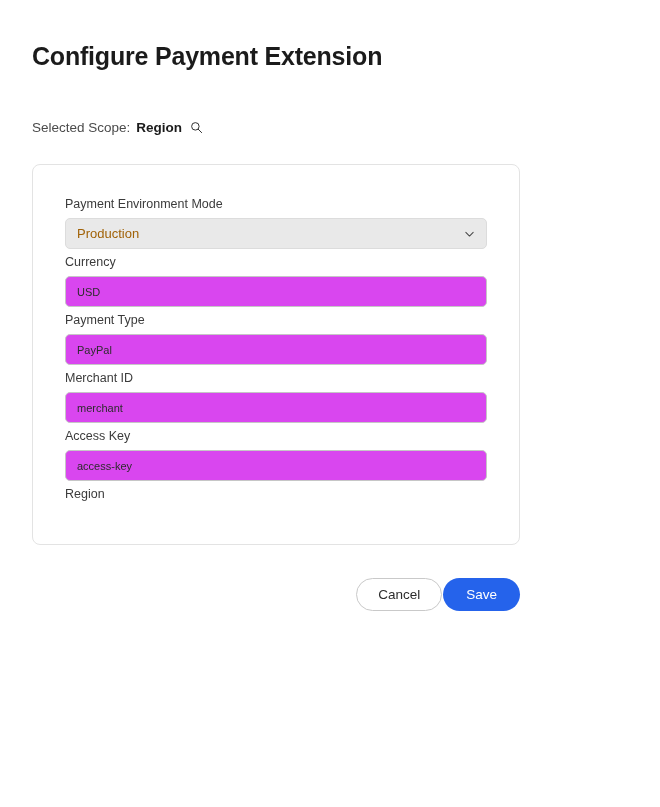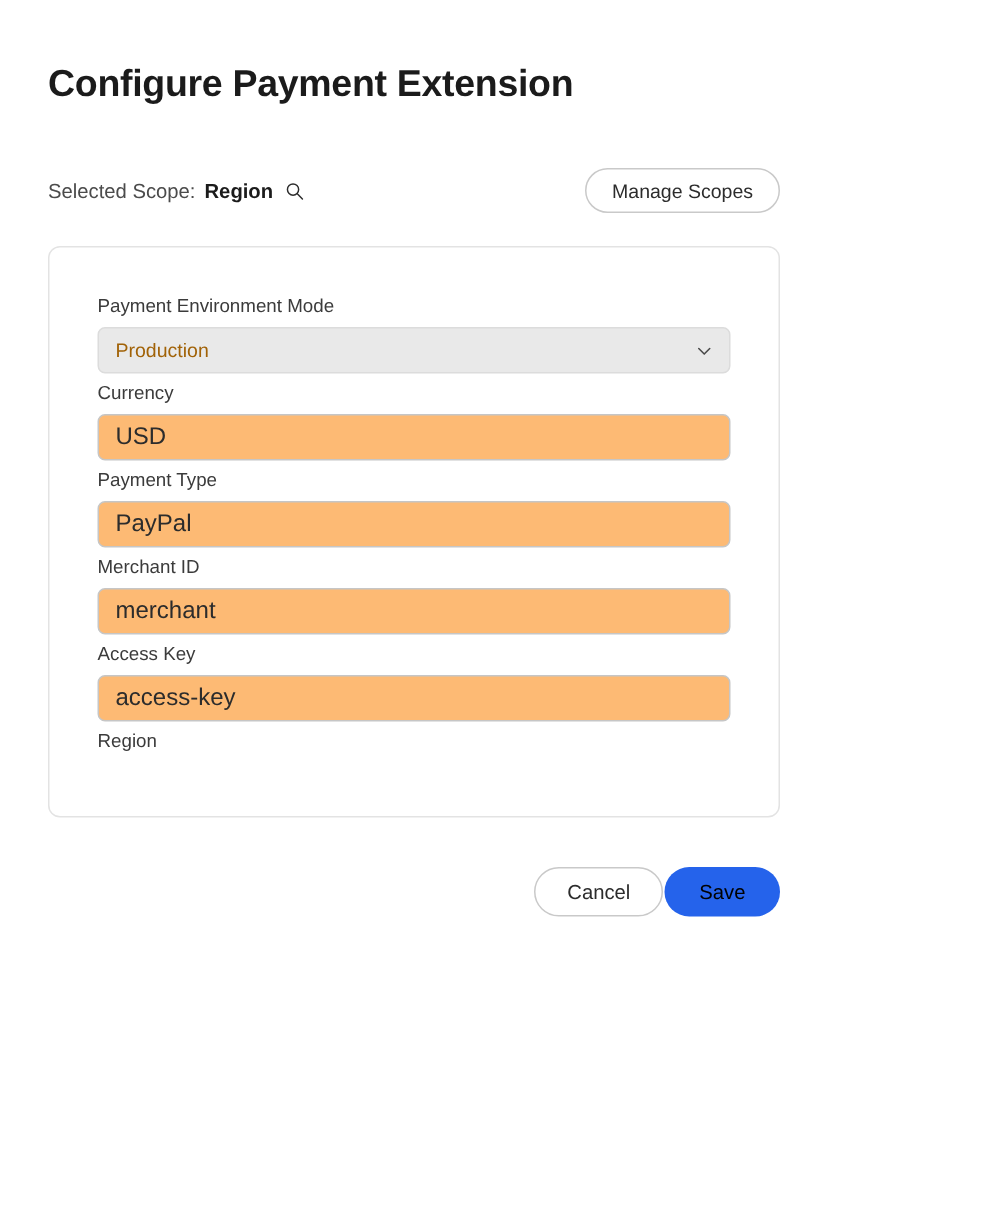--- a/index.html
+++ b/index.html
@@ -81,22 +81,22 @@
     font-size: 12.5px;
     color: #3b3b3b;
     margin-bottom: 7px;
     display: block;
   }
   .input-text {
     width: 100%;
     height: 31px;
     border: 1px solid #c6c6c6;
     border-radius: 5px;
-    background: #fdba74;
-    font-size: 16px;
+    background: #d946ef;
+    font-size: 11px;
     color: #2c2c2c;
     padding: 0 11px;
     font-family: "Liberation Sans", sans-serif;
     outline: none;
   }
   .select-wrap { position: relative; width: 100%; }
   .input-select {
     width: 100%;
     height: 31px;
     border: 1px solid #dcdcdc;
@@ -137,21 +137,21 @@
     font-family: "Liberation Sans", sans-serif;
     cursor: pointer;
   }
   .btn-save {
     border: none;
     background: #2563eb;
     border-radius: 17px;
     height: 33px;
     padding: 0 23px;
     font-size: 13.5px;
-    color: #000000;
+    color: #ffffff;
     font-family: "Liberation Sans", sans-serif;
     cursor: pointer;
   }
 </style>
 </head>
 <body>
 
 <div class="page">
 
   <h1 class="page-title">Configure Payment Extension</h1>
@@ -160,21 +160,20 @@
     <div class="scope-left">
       <span class="scope-label">Selected Scope:</span>
       <span class="scope-value">Region</span>
       <span class="scope-search-icon">
         <svg width="13" height="13" viewBox="0 0 16 16" fill="none" aria-hidden="true">
           <circle cx="6.6" cy="6.6" r="4.6" stroke="#2c2c2c" stroke-width="1.2"></circle>
           <line x1="10.1" y1="10.1" x2="14.3" y2="14.3" stroke="#2c2c2c" stroke-width="1.2" stroke-linecap="round"></line>
         </svg>
       </span>
     </div>
-    <button class="manage-scopes-btn">Manage Scopes</button>
   </div>
 
   <div class="card">
 
     <div class="field">
       <label class="field-label">Payment Environment Mode</label>
       <div class="select-wrap">
         <div class="input-select">Production</div>
         <span class="chevron">
           <svg width="13" height="13" viewBox="0 0 16 16" fill="none" aria-hidden="true">

